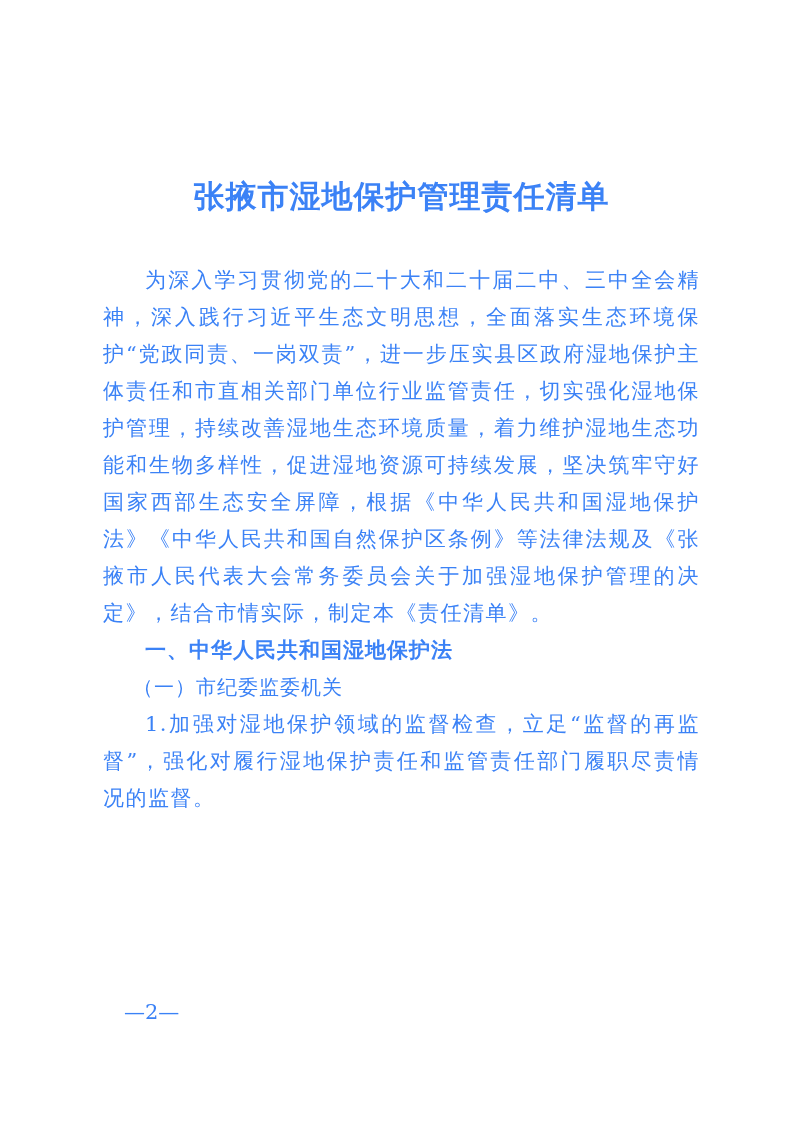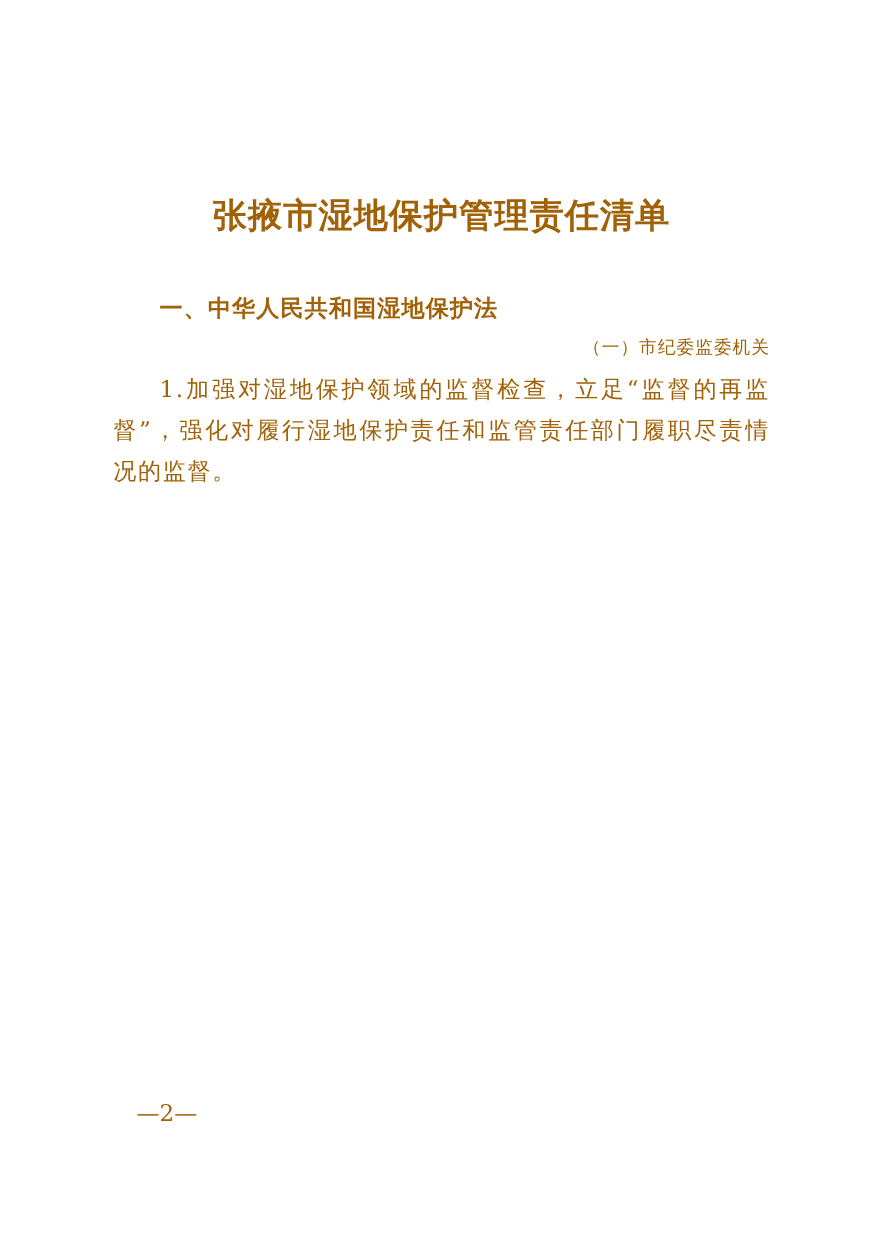--- a/index.html
+++ b/index.html
@@ -7,21 +7,21 @@
     padding: 0;
     background: #ffffff;
   }
   .page {
     position: relative;
     width: 793px;
     height: 1122px;
     background: #ffffff;
     overflow: hidden;
     font-family: "DejaVu Serif", "Liberation Serif", serif;
-    color: #a16207;
+    color: #3b82f6;
   }
   .content {
     position: absolute;
     left: 103px;
     top: 176px;
     width: 597px;
   }
   .doc-title {
     margin: 0 0 46px 0;
     font-size: 31px;
@@ -44,45 +44,45 @@
     margin: 0;
     font-size: 21px;
     line-height: 37px;
     font-weight: 700;
     letter-spacing: 1px;
     text-indent: 2em;
     font-family: "DejaVu Sans", "Liberation Sans", sans-serif;
   }
   .subsection-heading {
     margin: 0;
-    font-size: 16px;
+    font-size: 20px;
     line-height: 37px;
     font-weight: 400;
     letter-spacing: 1px;
     text-indent: 1.5em;
-    font-family: Liberation Mono, monospace;
-    text-align: right;
+    font-family: Liberation Serif, serif;
   }
   .page-number {
     position: absolute;
     left: 124px;
     top: 1000px;
     font-size: 21px;
     line-height: 24px;
     letter-spacing: 0;
     font-family: "DejaVu Serif", "Liberation Serif", serif;
   }
 </style>
 </head>
 <body>
 
 <div class="page">
   <div class="content">
     <h1 class="doc-title">张掖市湿地保护管理责任清单</h1>
 
+    <p class="body-para">为深入学习贯彻党的二十大和二十届二中、三中全会精神，深入践行习近平生态文明思想，全面落实生态环境保护“党政同责、一岗双责”，进一步压实县区政府湿地保护主体责任和市直相关部门单位行业监管责任，切实强化湿地保护管理，持续改善湿地生态环境质量，着力维护湿地生态功能和生物多样性，促进湿地资源可持续发展，坚决筑牢守好国家西部生态安全屏障，根据《中华人民共和国湿地保护法》《中华人民共和国自然保护区条例》等法律法规及《张掖市人民代表大会常务委员会关于加强湿地保护管理的决定》，结合市情实际，制定本《责任清单》。</p>
 
     <h2 class="section-heading">一、中华人民共和国湿地保护法</h2>
 
     <h3 class="subsection-heading">（一）市纪委监委机关</h3>
 
     <p class="body-para">1.加强对湿地保护领域的监督检查，立足“监督的再监督”，强化对履行湿地保护责任和监管责任部门履职尽责情况的监督。</p>
 
   </div>
 
   <div class="page-number">—2—</div>

